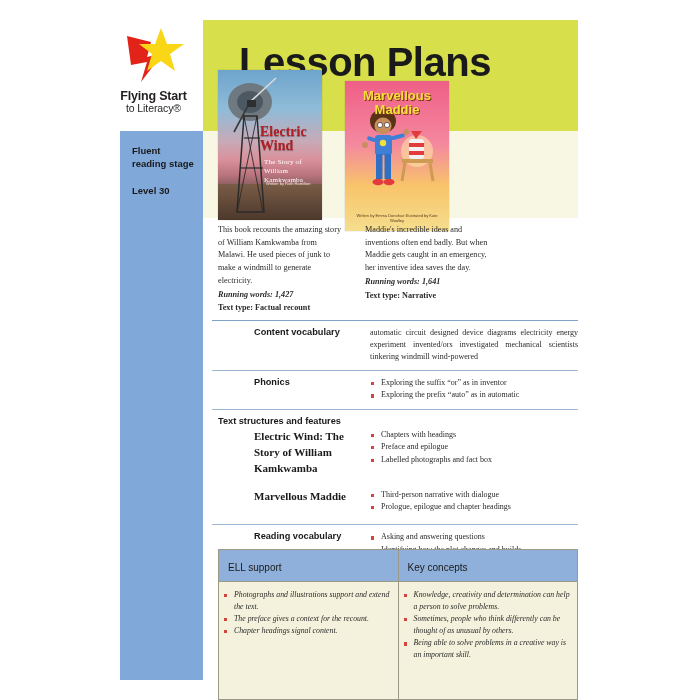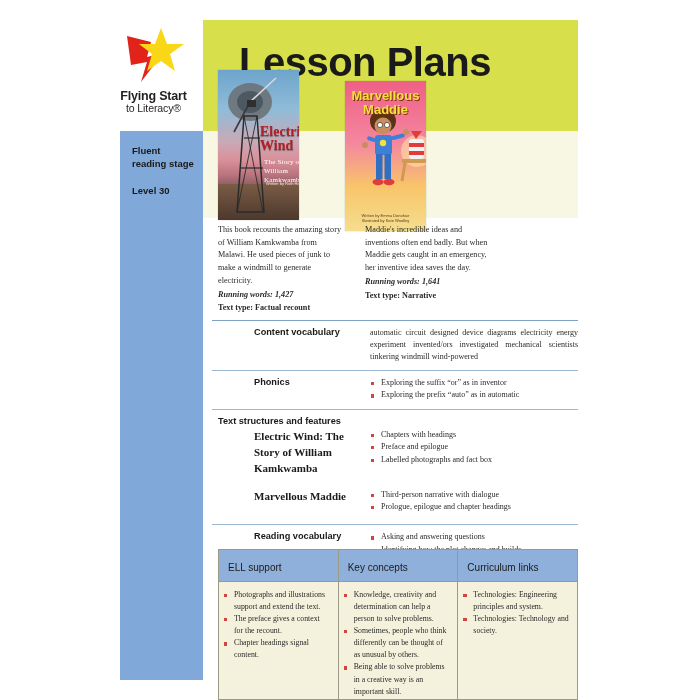--- a/index.html
+++ b/index.html
@@ -57,21 +57,21 @@
     padding: 14px 0 0 12px;
   }
   .sidebar-line {
     font-size: 9.5px; font-weight: bold; color: #1a1a1a;
     line-height: 1.35;
   }
   .sidebar-level { margin-top: 14px; }
   
   .books { position: absolute; left: 114px; top: 50px; }
   .cover {
-    position: absolute; width: 81px; height: 150px;
+    position: absolute; width: 104px; height: 150px;
     overflow: hidden;
     box-shadow: 0 0 1px rgba(0,0,0,.3);
   }
   .cover-a { left: 0; top: 0; }
   .cover-b { left: 127px; top: 11px; }
   
   .ew-sky {
     position: absolute; inset: 0;
     background: linear-gradient(to bottom,
       #6ea4cc 0%, #8fbcd8 26%, #c9a9b6 48%,
@@ -159,21 +159,21 @@
   }
   .gcol { flex: 1; border-right: 1px solid #9a9a86; display: flex; flex-direction: column; }
   .gcol:last-child { border-right: none; }
   .ghead {
     background: #8fb0da; border-bottom: 1px solid #9a9a86;
     padding: 12px 0 8px 9px; font-size: 10px; color: #1a1a1a;
   }
   .gbody {
     flex: 1; background: #f4f2dc; padding: 7px 7px 0 4px;
     font-family: "Liberation Serif", serif; font-size: 7.8px;
-    line-height: 1.5; color: #2a2a2a;
+    line-height: 1.5; color: #2a2a2a; font-style: italic;
   }
 </style>
 </head>
 <body>
 
 <div class="page">
 
   <div class="green-band"></div>
   <div class="cream-band"></div>
 
@@ -345,24 +345,15 @@
     <div class="gcol">
       <div class="ghead">Key concepts</div>
       <div class="gbody">
         <ul class="bl">
           <li>Knowledge, creativity and determination can help a person to solve problems.</li>
           <li>Sometimes, people who think differently can be thought of as unusual by others.</li>
           <li>Being able to solve problems in a creative way is an important skill.</li>
         </ul>
       </div>
     </div>
-    <div class="gcol">
-      <div class="ghead">Curriculum links</div>
-      <div class="gbody">
-        <ul class="bl">
-          <li>Technologies: Engineering principles and system.</li>
-          <li>Technologies: Technology and society.</li>
-        </ul>
-      </div>
-    </div>
   </div>
 
 </div>
 
 </body></html>

